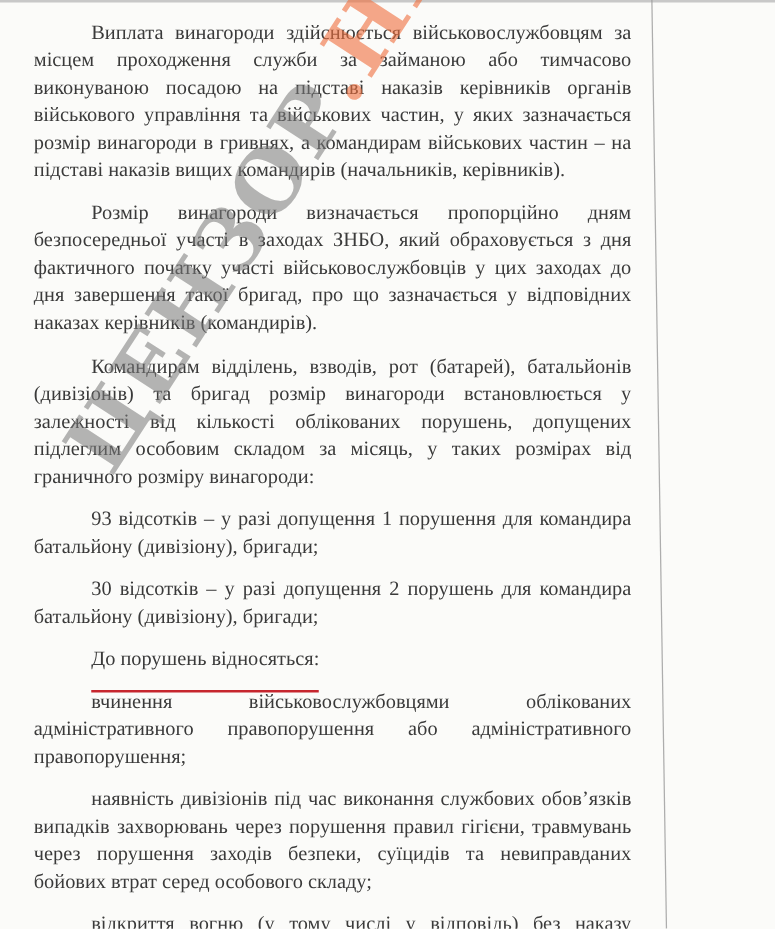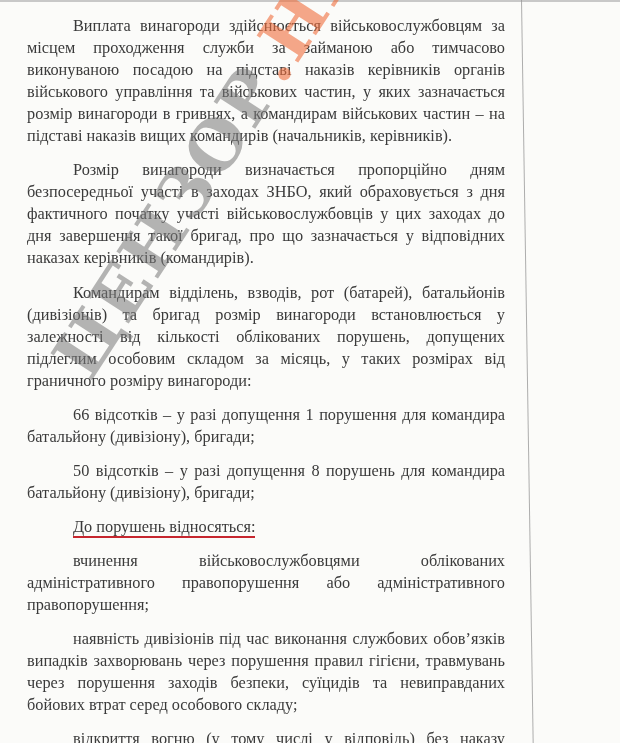--- a/index.html
+++ b/index.html
@@ -14,21 +14,21 @@
     .page {
       position: absolute; left: 15px; top: 3px; width: 502px;
       font-size: 16.3px; line-height: 22.05px;
       text-align: justify;
     }
     .p { margin: 12px; }
     .p.indent { text-indent: 46px; }
     .ul {
       text-decoration: none;
       border-bottom: 2.5px solid #c6262e;
-      padding-bottom: 0px;
+      padding-bottom: 16px;
     }
     .vline {
       position: absolute; top: 0; left: 521px; width: 1px; height: 743px;
       background: #9a9a9a; transform: rotate(-0.9deg); transform-origin: top left;
       opacity: .8;
     }
     .wm {
       position: absolute; left: 70px; top: 330px;
       transform: rotate(-57deg); transform-origin: left center;
       font-family: "DejaVu Serif", serif; font-weight: bold;
@@ -40,22 +40,22 @@
   </style>
 </head>
 <body>
 
 <div class="topline"></div>
 
 <div class="page">
   <p class="p indent">Виплата винагороди здійснюється військовослужбовцям за місцем проходження служби за займаною або тимчасово виконуваною посадою на підставі наказів керівників органів військового управління та військових частин, у яких зазначається розмір винагороди в гривнях, а командирам військових частин – на підставі наказів вищих командирів (начальників, керівників).</p>
   <p class="p indent">Розмір винагороди визначається пропорційно дням безпосередньої участі в заходах ЗНБО, який обраховується з дня фактичного початку участі військовослужбовців у цих заходах до дня завершення такої бригад, про що зазначається у відповідних наказах керівників (командирів).</p>
   <p class="p indent">Командирам відділень, взводів, рот (батарей), батальйонів (дивізіонів) та бригад розмір винагороди встановлюється у залежності від кількості облікованих порушень, допущених підлеглим особовим складом за місяць, у таких розмірах від граничного розміру винагороди:</p>
-  <p class="p indent">66 відсотків – у разі допущення 1 порушення для командира батальйону (дивізіону), бригади;</p>
-  <p class="p indent">50 відсотків – у разі допущення 8 порушень для командира батальйону (дивізіону), бригади;</p>
+  <p class="p indent">93 відсотків – у разі допущення 1 порушення для командира батальйону (дивізіону), бригади;</p>
+  <p class="p indent">30 відсотків – у разі допущення 2 порушень для командира батальйону (дивізіону), бригади;</p>
   <p class="p indent"><span class="ul">До порушень відносяться:</span></p>
   <p class="p indent">вчинення військовослужбовцями облікованих адміністративного правопорушення або адміністративного правопорушення;</p>
   <p class="p indent">наявність дивізіонів під час виконання службових обов’язків випадків захворювань через порушення правил гігієни, травмувань через порушення заходів безпеки, суїцидів та невиправданих бойових втрат серед особового складу;</p>
   <p class="p indent"><span class="ul">відкриття вогню (у тому числі у відповідь)</span><span> без наказу відповідного командира (начальника), крім випадків військової необхідності.</span></p>
 
 </div>
 
 <div class="vline"></div>
 
 <div class="wm">

